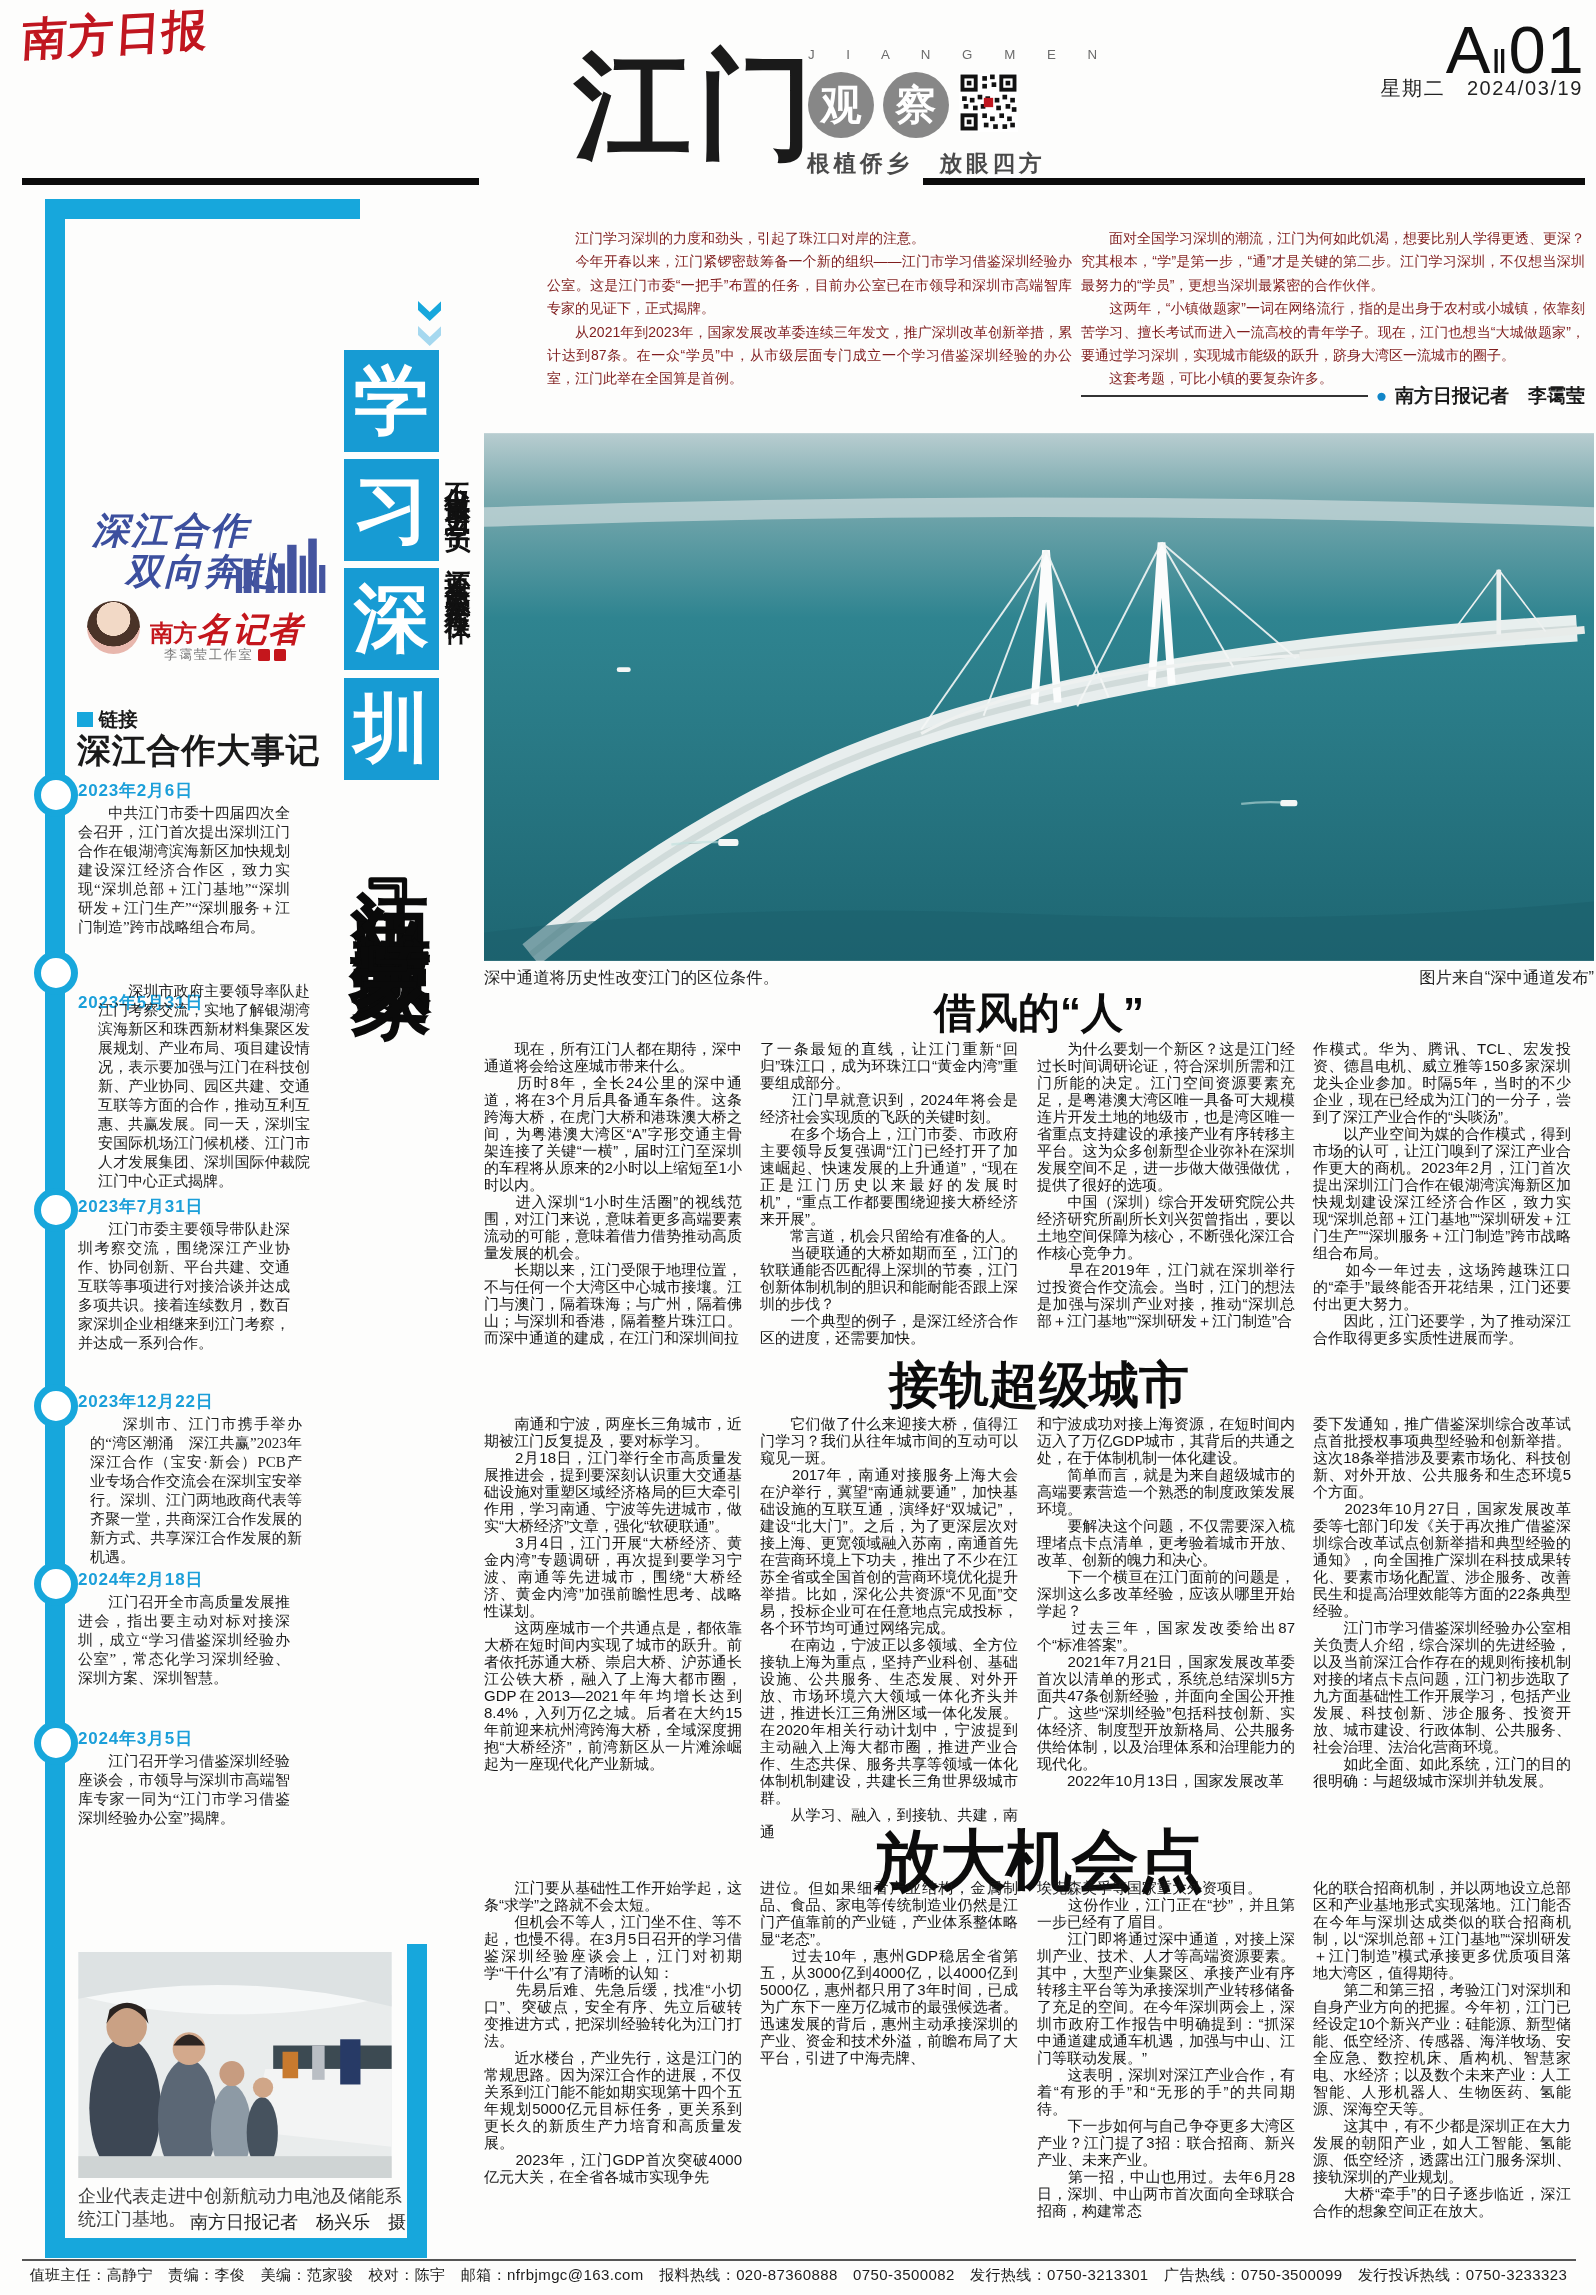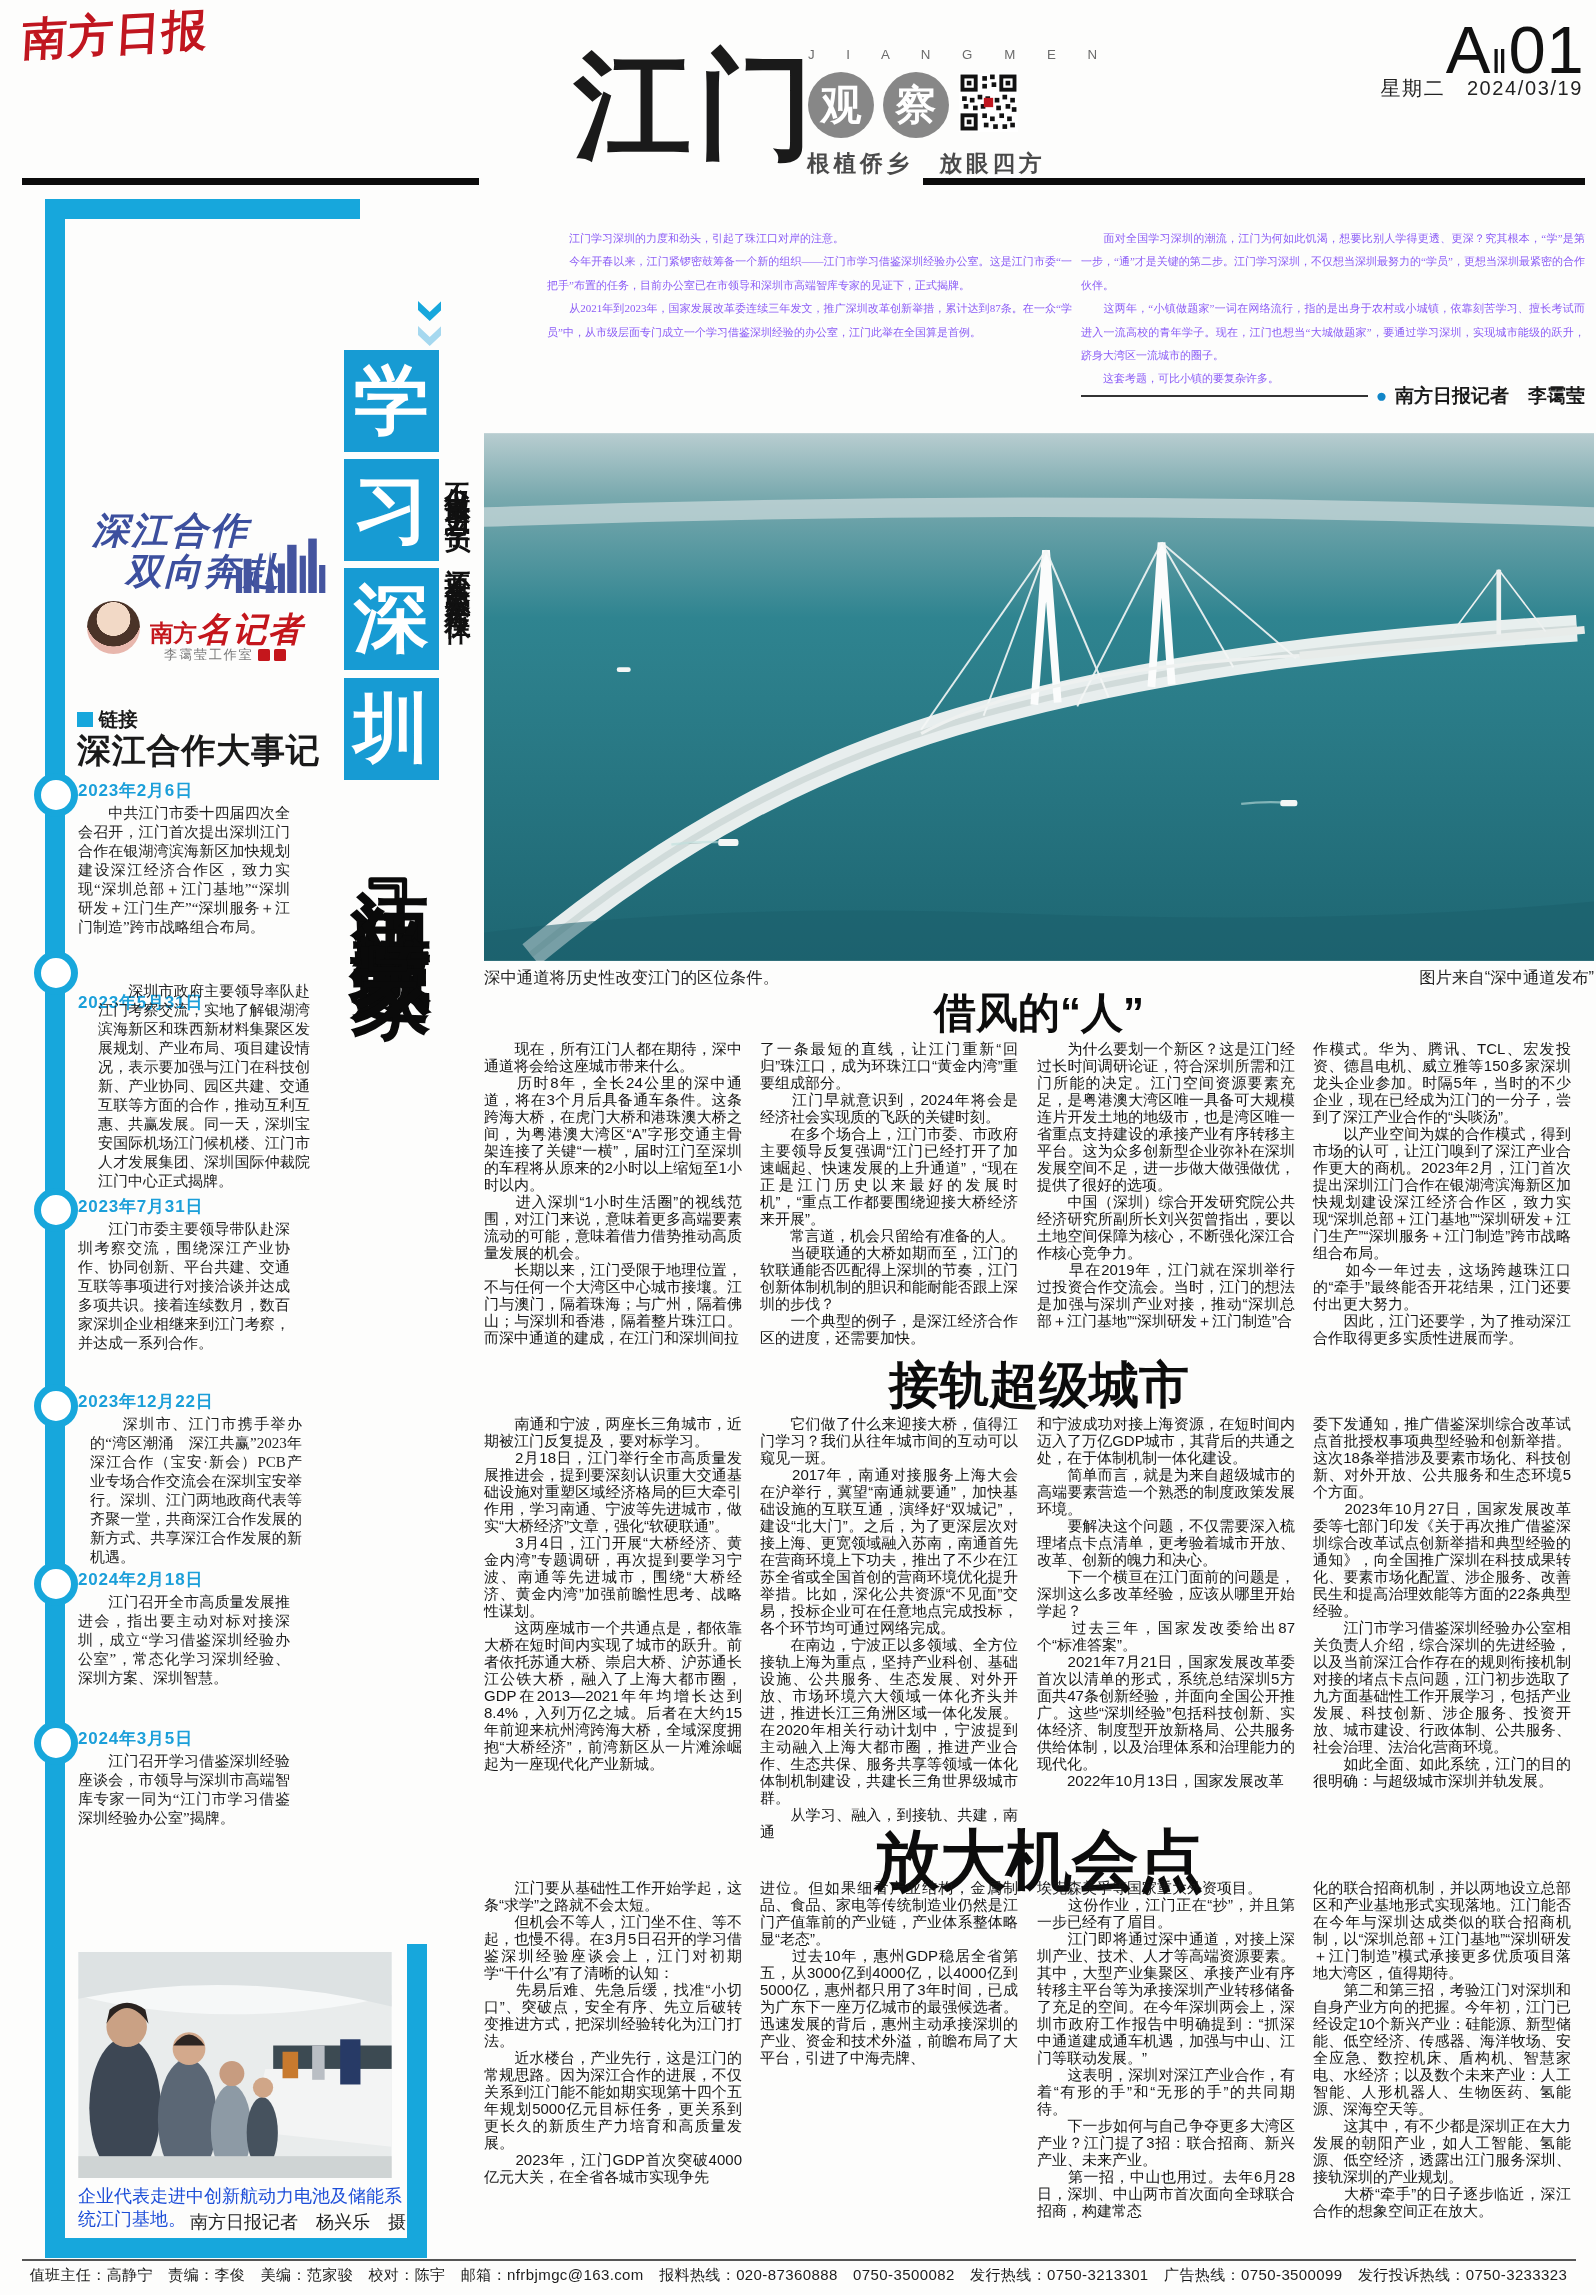--- a/index.html
+++ b/index.html
@@ -15,21 +15,21 @@
   .badge-circle{width:66px;height:66px;border-radius:50%;background:#878787;color:#fff;
                 display:flex;align-items:center;justify-content:center;
                 font-family:"Liberation Serif",serif;font-weight:700;font-size:41px;}
   .qr{left:959px;top:73px;width:59px;height:59px;}
   .slogan{left:807px;top:148px;font-size:22.6px;letter-spacing:3.9px;color:#4a4a4a;font-weight:700;}
   .page-no{right:12.5px;top:11px;font-size:67px;letter-spacing:0.8px;color:#111;font-family:"Liberation Sans",sans-serif;}
   .page-no .roman{font-size:33px;}
   .date-line{right:14px;top:75px;font-size:20px;color:#222;letter-spacing:1.6px;}
   .rule{background:#0c0c0c;height:7px;}
   
-  .intro-col{font-size:11px;line-height:23.4px;text-align:justify;white-space:pre-line;color:#8b5cf6;font-family:Liberation Serif, serif;}
+  .intro-col{font-size:14px;line-height:23.4px;text-align:justify;white-space:pre-line;color:#7f1d1d;}
   .intro-byline{left:1081px;top:383px;width:504px;display:flex;align-items:center;gap:7.8px;}
   .intro-byline .hr{flex:1;height:1.6px;background:#333;}
   .intro-byline .bullet{color:#1286c8;font-size:19px;}
   .intro-byline .txt{font-size:19px;font-weight:700;}
   
   .cyan{background:#17a7dc;}
   .sb-logo1{left:92px;top:506px;font-family:"Liberation Serif",serif;font-style:italic;font-weight:700;
             font-size:37px;color:#3c4f9e;letter-spacing:2.3px;}
   .sb-logo2{left:125px;top:547px;font-family:"Liberation Serif",serif;font-style:italic;font-weight:700;
             font-size:37px;color:#3c4f9e;letter-spacing:2.3px;}
@@ -42,21 +42,21 @@
   .seal{width:11.7px;height:11.7px;background:#c4161c;display:inline-block;border-radius:1.6px;}
   .link-row{left:77px;top:706px;display:flex;align-items:center;gap:6.2px;}
   .link-sq{width:15.6px;height:15.6px;background:#17a7dc;}
   .link-txt{font-size:19.5px;font-weight:700;}
   .sb-title{left:77px;top:728px;font-family:"Liberation Serif",serif;font-weight:700;font-size:34px;letter-spacing:0.8px;}
   .tl-circle{width:44px;height:44px;border-radius:50%;background:#fff;border:7px solid #17a7dc;box-sizing:border-box;}
   .tl-date{font-size:17px;font-weight:700;color:#1b9fd9;letter-spacing:0.8px;}
   .tl-body{font-family:"Liberation Serif",serif;font-size:15px;line-height:19px;text-align:justify;
            white-space:pre-line;color:#222;}
   .sb-photo{left:78px;top:1952px;width:314px;height:226px;}
-  .sb-cap{left:78px;top:2185px;width:328px;font-size:18px;line-height:22.6px;color:#1d4ed8;white-space:pre-line;}
+  .sb-cap{left:78px;top:2185px;width:328px;font-size:18px;line-height:22.6px;color:#404040;white-space:pre-line;}
   .sb-credit{left:78px;top:2210px;width:328px;font-size:18px;text-align:right;color:#222;}
   
   .chev{left:418px;width:23.4px;height:20px;clip-path:polygon(0 0,50% 55%,100% 0,100% 45%,50% 100%,0 45%);}
   .tile{left:344px;width:95px;height:102px;background:#179bd3;color:#fff;display:flex;align-items:center;
         justify-content:center;font-family:"Liberation Serif",serif;font-weight:700;font-size:75px;}
   .kicker{left:440px;top:462px;height:687px;writing-mode:vertical-rl;font-family:"Liberation Serif",serif;
           font-weight:700;font-size:26px;letter-spacing:5.5px;color:#111;}
   .main-head{left:336px;top:826px;height:1046px;writing-mode:vertical-rl;font-family:"Liberation Serif",serif;
              font-weight:700;font-size:81px;letter-spacing:7px;color:#0a0a0a;}
   

